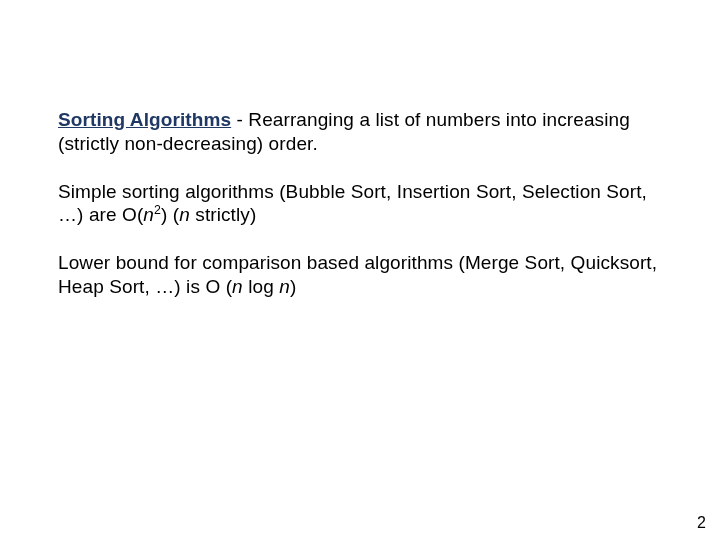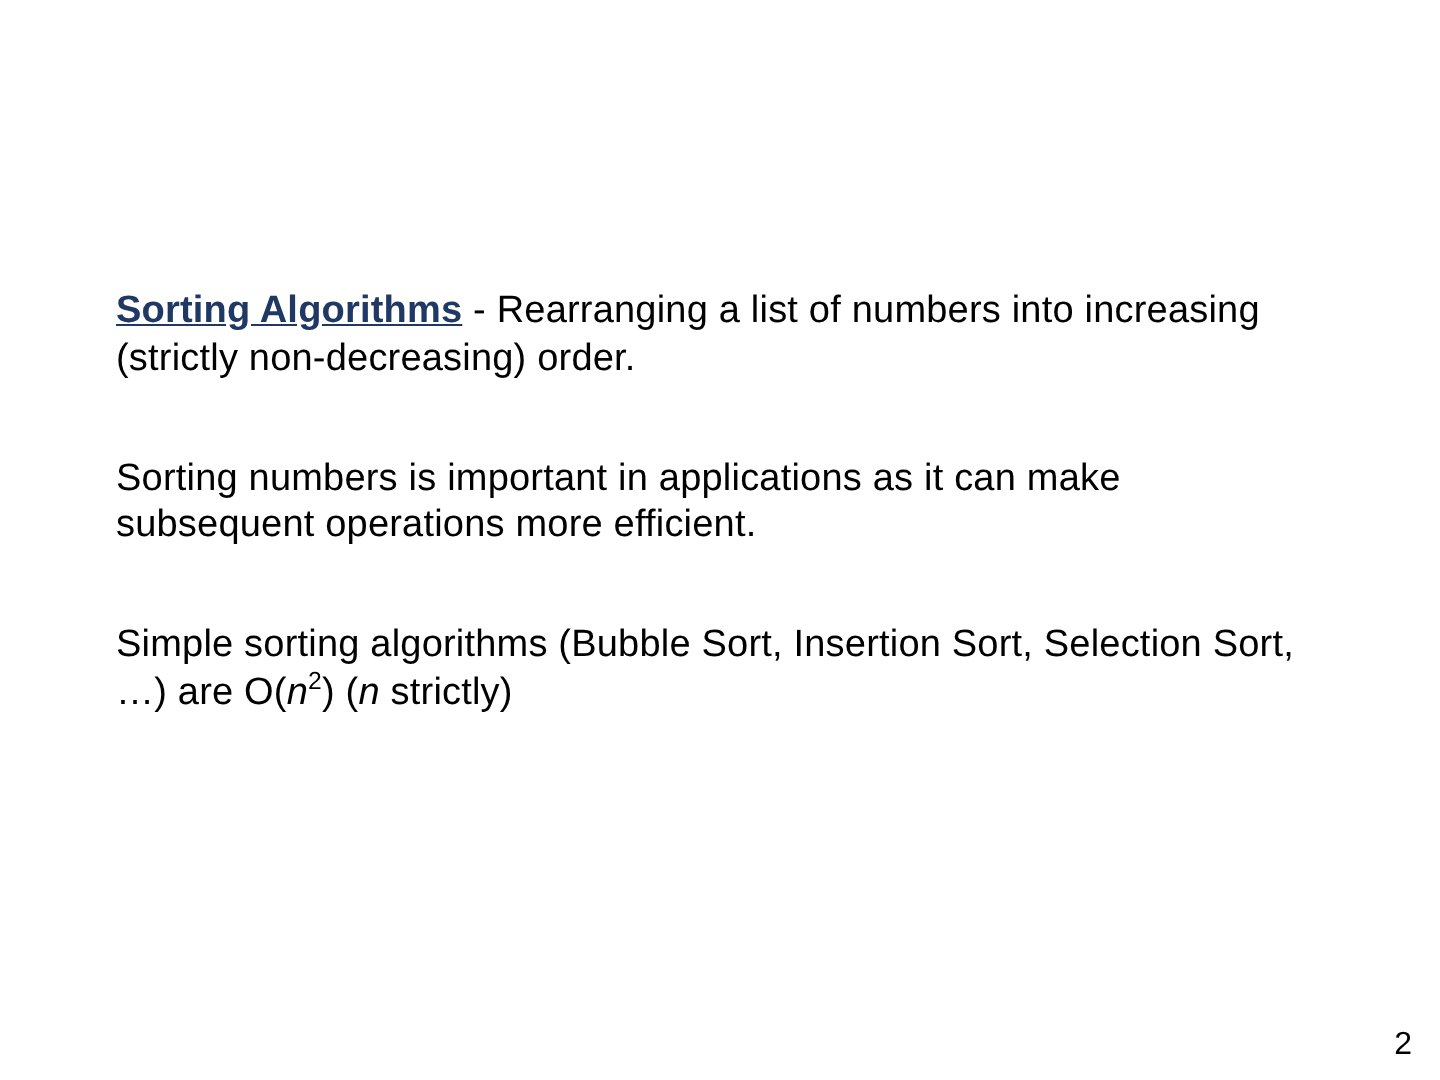--- a/index.html
+++ b/index.html
@@ -17,21 +17,20 @@
     width: 720px;
     height: 540px;
     box-sizing: border-box;
     padding: 108px 58px 0 58px;
   }
   .para {
     font-size: 19px;
     line-height: 1.25;
     margin-bottom: 24px;
     letter-spacing: 0.1px;
-    margin-top: 36px;
   }
   .heading {
     font-weight: bold;
     text-decoration: underline;
     color: #1f3864;
   }
   .italic {
     font-style: italic;
   }
   sup {
@@ -49,21 +48,23 @@
 </style>
 </head>
 <body>
 
 <div class="slide">
 
   <div class="para">
     <span class="heading">Sorting Algorithms</span><span> - Rearranging a list of numbers into increasing (strictly non-decreasing) order.</span>
   </div>
 
-  <div class="para">Sorting numbers is important in applications as it can make subsequent operations more efficient.</div>
 
   <div class="para">
     <span>Simple sorting algorithms (Bubble Sort, Insertion Sort, Selection Sort, …) are O(</span><span class="italic">n</span><sup>2</sup><span>)  (</span><span class="italic">n</span><span> strictly)</span>
   </div>
 
+  <div class="para">
+    <span>Lower bound for comparison based algorithms (Merge Sort, Quicksort, Heap Sort, …) is O (</span><span class="italic">n</span><span> log </span><span class="italic">n</span><span>)</span>
+  </div>
 
   <div class="page-number">2</div>
 </div>
 
 </body></html>

